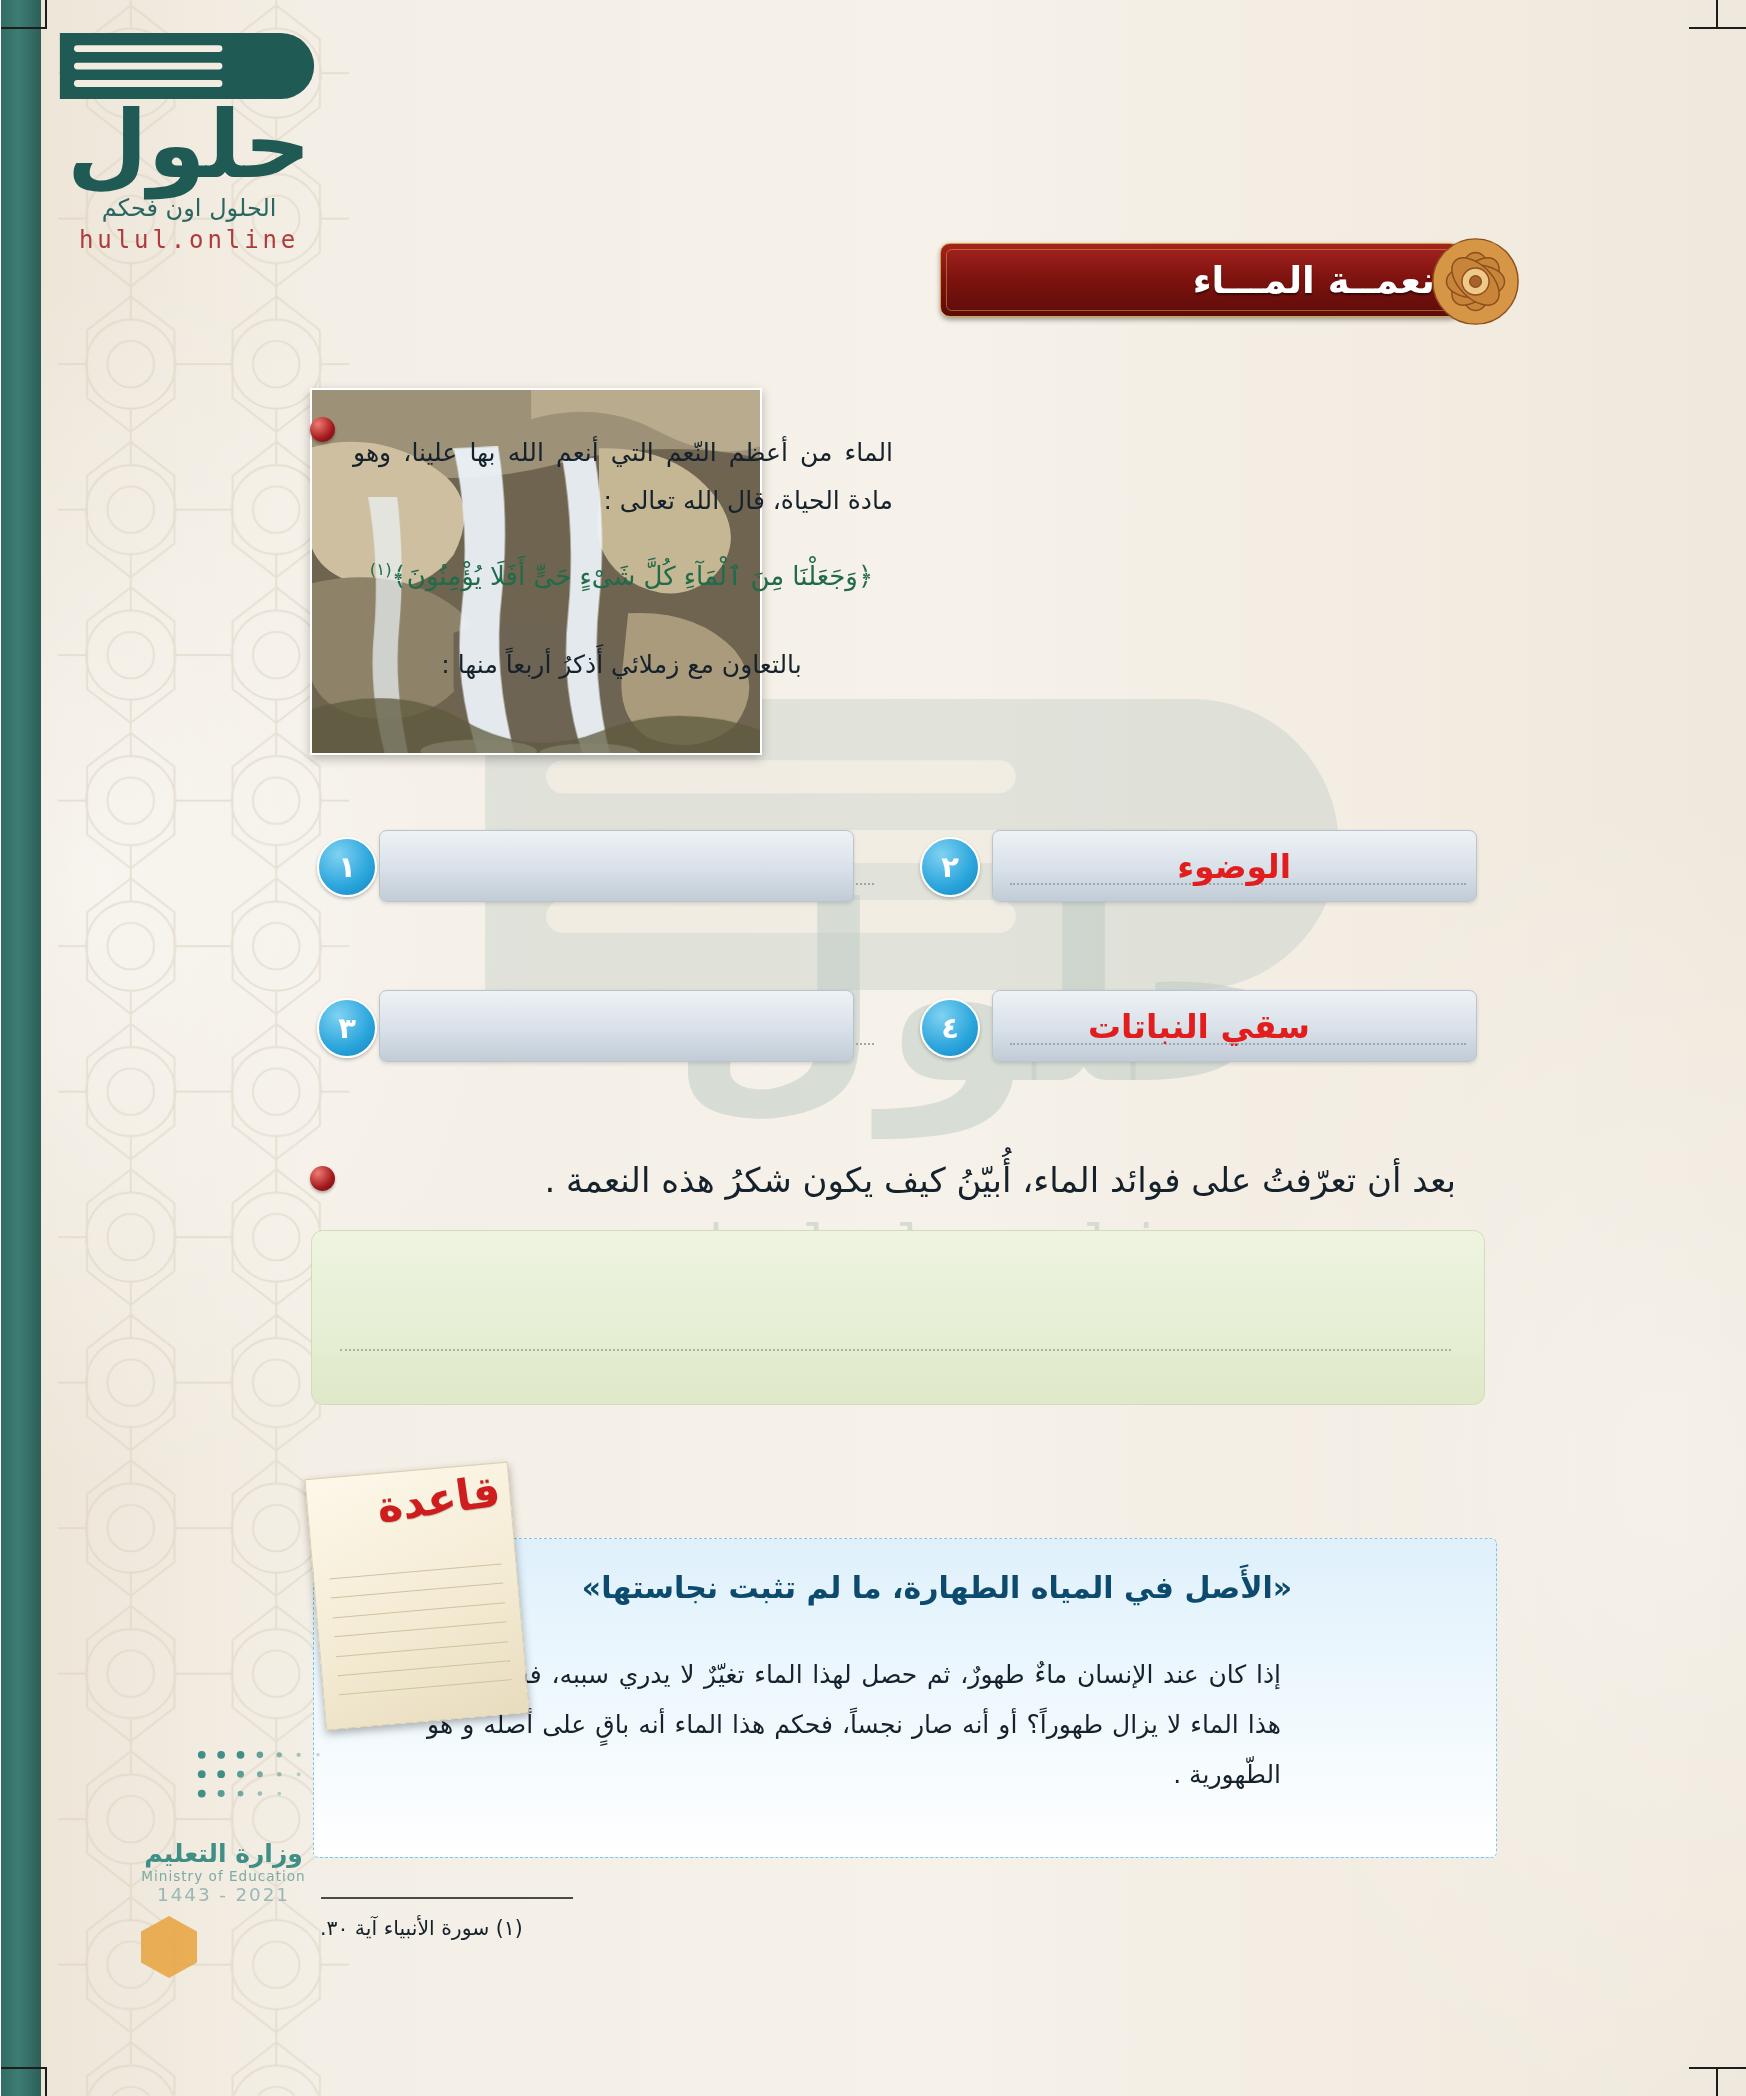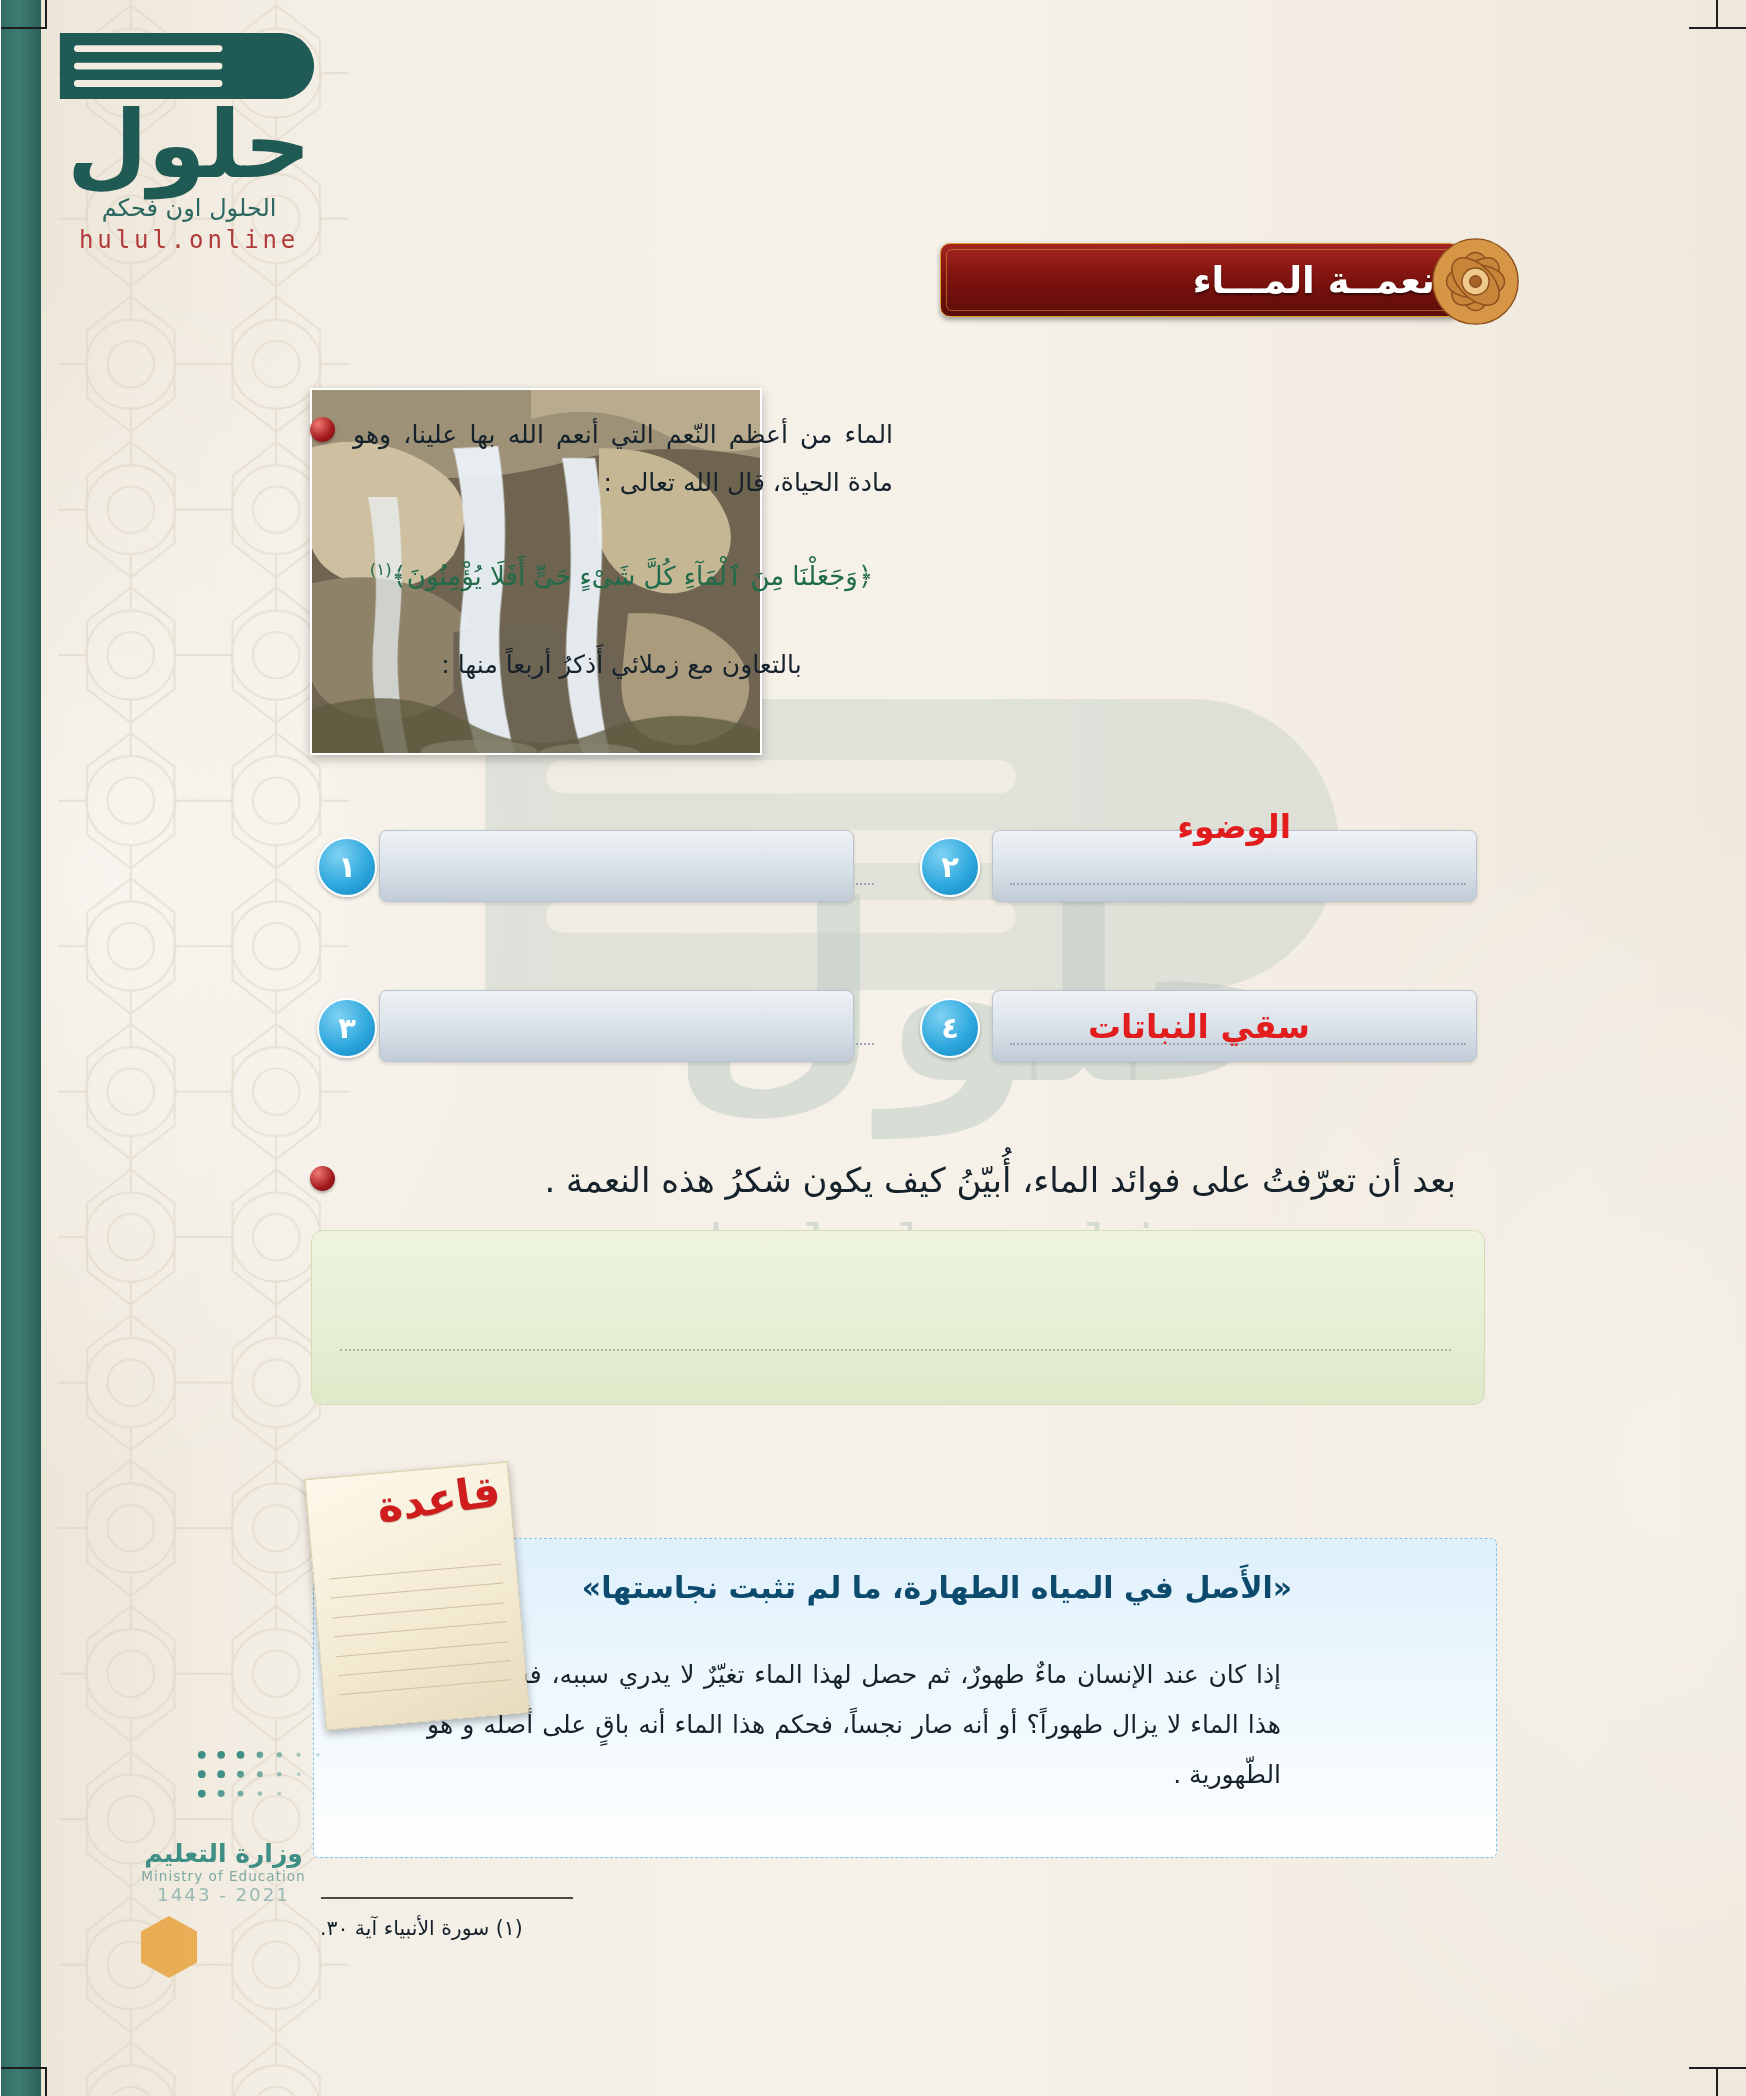--- a/index.html
+++ b/index.html
@@ -200,21 +200,21 @@
     position: absolute;
     width: 25px;
     height: 25px;
     border-radius: 50%;
     background: radial-gradient(circle at 32% 28%, #f07a73, #a0171a 62%, #6d0d10);
     box-shadow: 0 1.9px 2.9px rgba(0,0,0,0.3);
   }
   .intro-text {
     position: absolute;
     right: 854px;
-    top: 411px;
+    top: 429px;
     width: 540px;
     font-size: 25px;
     line-height: 1.9;
     color: #15212b;
     direction: rtl;
     text-align: justify;
     font-family: "DejaVu Sans", "Liberation Sans", sans-serif;
   }
   .ayah {
     position: absolute;
@@ -592,21 +592,21 @@
   <div class="instruct">بالتعاون مع زملائي أَذكرُ أربعاً منها :</div>
 
   <div class="ans-bar" style="right:270px; top:830px; width:485px;"></div>
   <div class="ans-num" style="right:1370px; top:837px;">١</div>
   <div class="ans-dots" style="right:873px; top:854px; width:466px;"></div>
   <div class="ans-text" style="right:1053px; top:847px;">الشرب</div>
 
   <div class="ans-bar" style="right:893px; top:830px; width:475px;"></div>
   <div class="ans-num" style="right:767px; top:837px;">٢</div>
   <div class="ans-dots" style="right:281px; top:854px; width:456px;"></div>
-  <div class="ans-text" style="right:456px; top:807px;margin-left:44px;">الوضوء</div>
+  <div class="ans-text" style="right:456px; top:847px;margin-left:44px;">الوضوء</div>
 
   <div class="ans-bar" style="right:270px; top:990px; width:485px;"></div>
   <div class="ans-num" style="right:1370px; top:998px;">٣</div>
   <div class="ans-dots" style="right:873px; top:1014px; width:466px;"></div>
   <div class="ans-text" style="right:1038px; top:1007px;">الاغتسال</div>
 
   <div class="ans-bar" style="right:893px; top:990px; width:475px;"></div>
   <div class="ans-num" style="right:767px; top:998px;">٤</div>
   <div class="ans-dots" style="right:281px; top:1014px; width:456px;"></div>
   <div class="ans-text" style="right:437px; top:1007px;">سقي النباتات</div>

